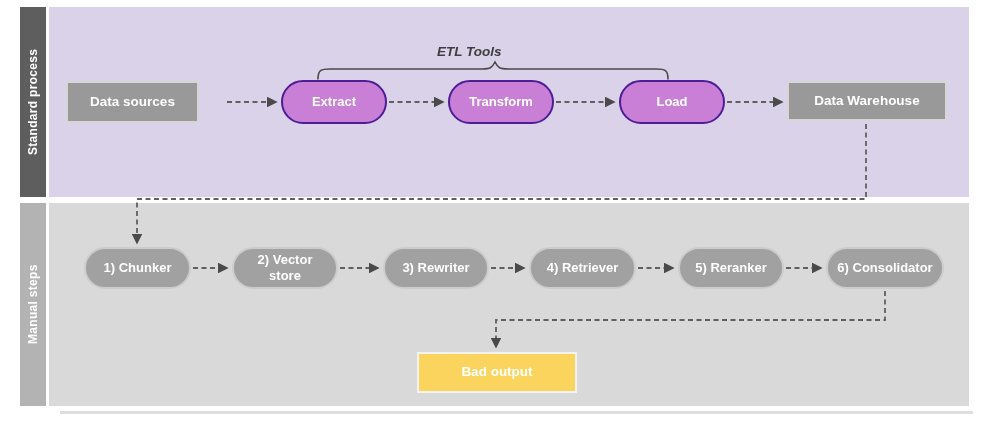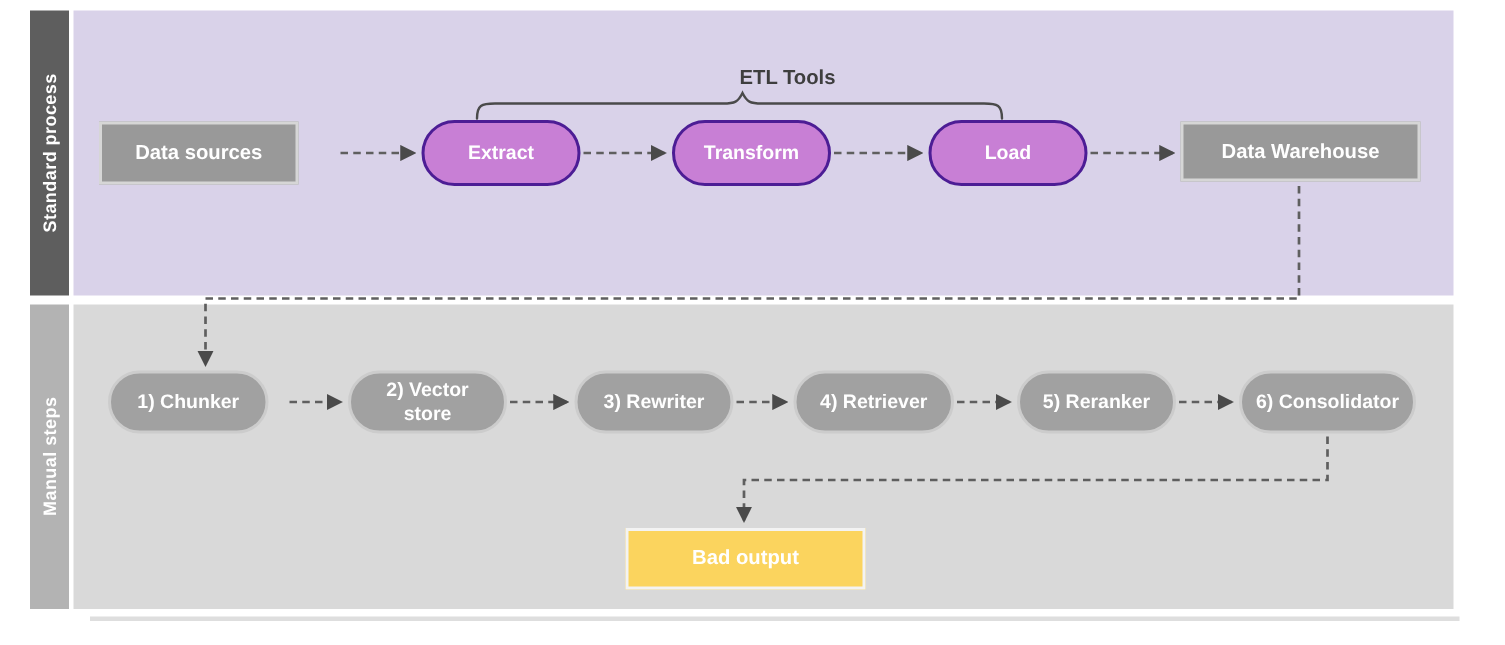--- a/index.html
+++ b/index.html
@@ -95,35 +95,36 @@
   .rect-yellow {
     background: #fbd45e;
     border: 2px solid #f3f3f3;
     font-size: 13.5px;
   }
   .n-datasources  { left: 66px;  top: 81px;  width: 133px; height: 42px; }
   .n-extract      { left: 281px; top: 80px;  width: 106px; height: 44px; }
   .n-transform    { left: 448px; top: 80px;  width: 106px; height: 44px; }
   .n-load         { left: 619px; top: 80px;  width: 106px; height: 44px; }
   .n-warehouse    { left: 787px; top: 81px;  width: 160px; height: 40px; }
-  .n-chunker      { left: 72px;  top: 247px; width: 107px; height: 42px; }
+  .n-chunker      { left: 84px;  top: 247px; width: 107px; height: 42px; }
   .n-vector       { left: 232px; top: 247px; width: 106px; height: 42px; }
   .n-rewriter     { left: 383px; top: 247px; width: 106px; height: 42px; }
   .n-retriever    { left: 529px; top: 247px; width: 107px; height: 42px; }
   .n-reranker     { left: 678px; top: 247px; width: 106px; height: 42px; }
   .n-consolidator { left: 826px; top: 247px; width: 118px; height: 42px; }
   .n-badoutput    { left: 417px; top: 352px; width: 160px; height: 41px; }
   .etl-label {
     position: absolute;
     left: 437px; top: 44px;
     width: 120px;
-    text-align: right;
+    text-align: left;
     color: #3e3e3e;
     font-weight: bold;
     font-size: 13.5px;
+    font-style: italic;
   }
 </style>
 </head>
 <body>
 
 <div class="canvas">
 
   <div class="lane-label top">Standard process</div>
   <div class="lane-body top"></div>
   <div class="lane-label bottom">Manual steps</div>

